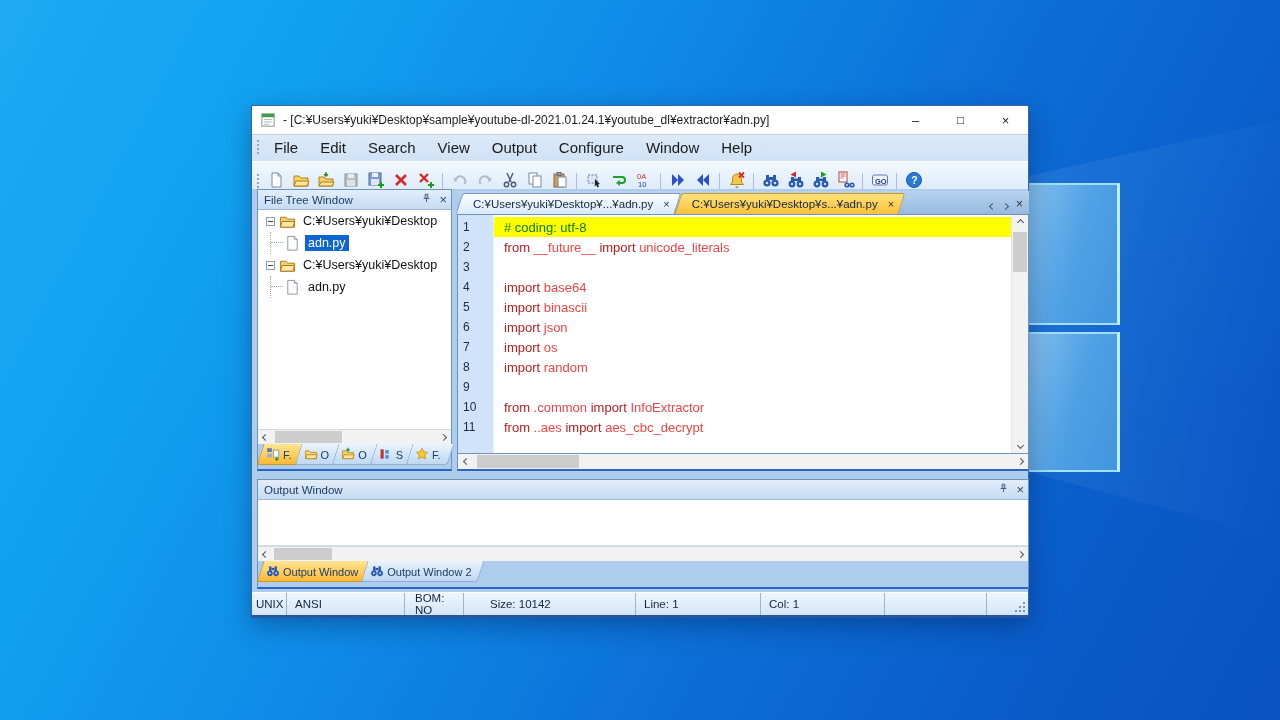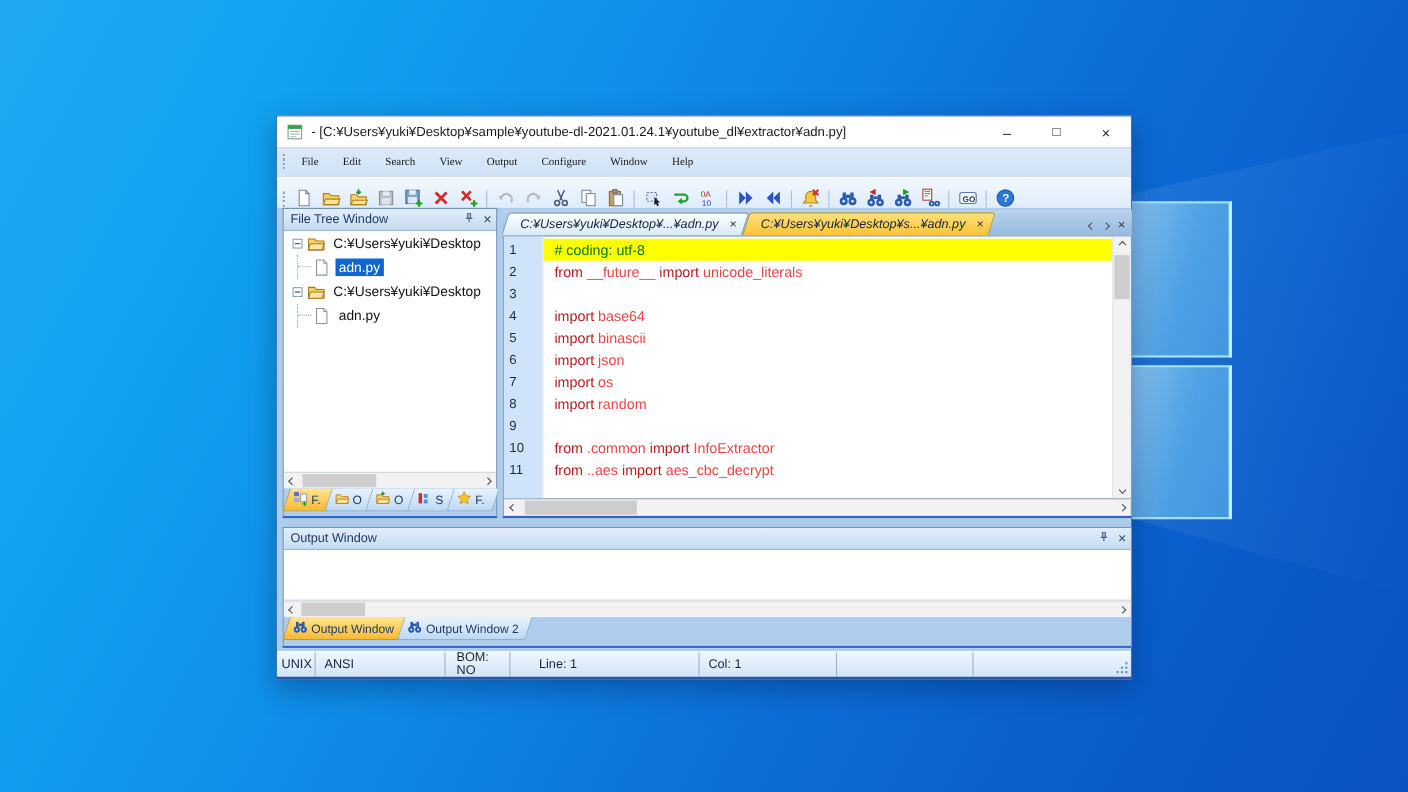--- a/index.html
+++ b/index.html
@@ -25,21 +25,21 @@
   .titlebar .title { font-size:12px; color:#1a1a1a; white-space:nowrap; overflow:hidden; }
   .wincontrols { margin-left:auto; display:flex; height:28px; }
   .winbtn { width:45px; height:28px; display:flex; align-items:center; justify-content:center;
     font-size:13px; color:#222; }
   .winbtn.max { font-size:12px; }
 
   .menubar { position:absolute; left:0; top:28px; right:0; height:27px;
     background:linear-gradient(#dcEAf9,#cfe2f5); display:flex; align-items:center; border-top:1px solid #bcd2ea; }
   .grip { width:5px; height:16px; margin:0 4px 0 5px;
     background:repeating-linear-gradient(#8aa8c8 0 2px, transparent 2px 4px); width:2px; }
-  .menubar .mitem { padding:0 11px; font-size:10px; color:#1a1a1a; line-height:26px;font-family:Liberation Serif, serif; }
+  .menubar .mitem { padding:0 11px; font-size:15px; color:#1a1a1a; line-height:26px; }
 
   .toolbar { position:absolute; left:0; top:55px; right:0; height:41px;
     background:linear-gradient(#f2f8fe,#d5e6f7); display:flex; align-items:center; border-top:1px solid #ffffff; }
   .tbtn { width:23px; height:23px; margin:0 1px; display:flex; align-items:center; justify-content:center; }
   .tbtn svg { width:18px; height:18px; }
   .tsep { width:1px; height:18px; background:#a8c0da; margin:0 4px; }
   .toverflow { margin-left:2px; align-self:flex-end; margin-bottom:2px; width:11px; height:11px; display:flex; align-items:flex-end; justify-content:center; }
   .toverflow .tri { width:0; height:0; border:3.5px solid transparent; border-top-color:#4a6080; }
 
   .workspace { position:absolute; left:0; top:83px; right:0; bottom:23px; background:#aecdec; }
@@ -83,21 +83,21 @@
   .stab { position:relative; height:21px; margin-right:-4px; padding:0 10px 0 6px;
     display:flex; align-items:center; gap:3px; font-size:11px; color:#1e3c64; }
   .stab::before { content:''; position:absolute; inset:0; transform:skewX(-18deg);
     background:linear-gradient(#eaf3fd,#bed8f2); border:1px solid #8fb0d0; border-top:none; border-radius:0 0 3px 3px; }
   .stab.active::before { background:linear-gradient(#ffe694,#fdb833); border-color:#c89a2a; }
   .stab > * { position:relative; }
   .stab svg { width:14px; height:14px; }
 
   
   .edgroup { position:absolute; left:205px; top:2px; width:572px; height:280px; }
-  .edtabs { height:23px; display:flex; align-items:flex-end; background:linear-gradient(#b9d2ef,#96badf); padding-left:2px; position:relative;font-style:italic; }
+  .edtabs { height:23px; display:flex; align-items:flex-end; background:linear-gradient(#b9d2ef,#96badf); padding-left:2px; position:relative; }
   .etab { position:relative; height:21px; padding:0 8px 0 14px; display:flex; align-items:center; font-size:11.5px; color:#15253f; }
   .etab::before { content:''; position:absolute; inset:0; transform:skewX(-18deg);
     background:linear-gradient(#eaf3fd,#c4daf2); border:1px solid #7a9cc0; border-bottom:none; border-radius:3px 3px 0 0; }
   .etab.active::before { background:linear-gradient(#fdfeff,#d8e9fa); }
   .etab.yellow::before { background:linear-gradient(#ffe07a,#fcc23a); border-color:#c89a2a; }
   .etab > * { position:relative; }
   .etab .tx { margin-left:10px; font-size:11px; color:#333; }
   .ednav { position:absolute; right:6px; top:4px; display:flex; gap:8px; align-items:center; }
   .ednav .x { font-size:12px; color:#333; line-height:1; }
 
@@ -561,19 +561,20 @@
             </span>
           </div>
       </div>
 
     </div>
 
     <div class="statusbar" id="status-bar">
         <span class="sseg">UNIX</span>
         <span class="sseg">ANSI</span>
         <span class="sseg">BOM: NO</span>
+        <span class="sseg">Size: 10142</span>
         <span class="sseg">Line: 1</span>
         <span class="sseg">Col: 1</span>
         <span class="sseg"></span>
         <span class="sgrip"></span>
       </div>
   </div>
 </div>
 
 </body></html>

